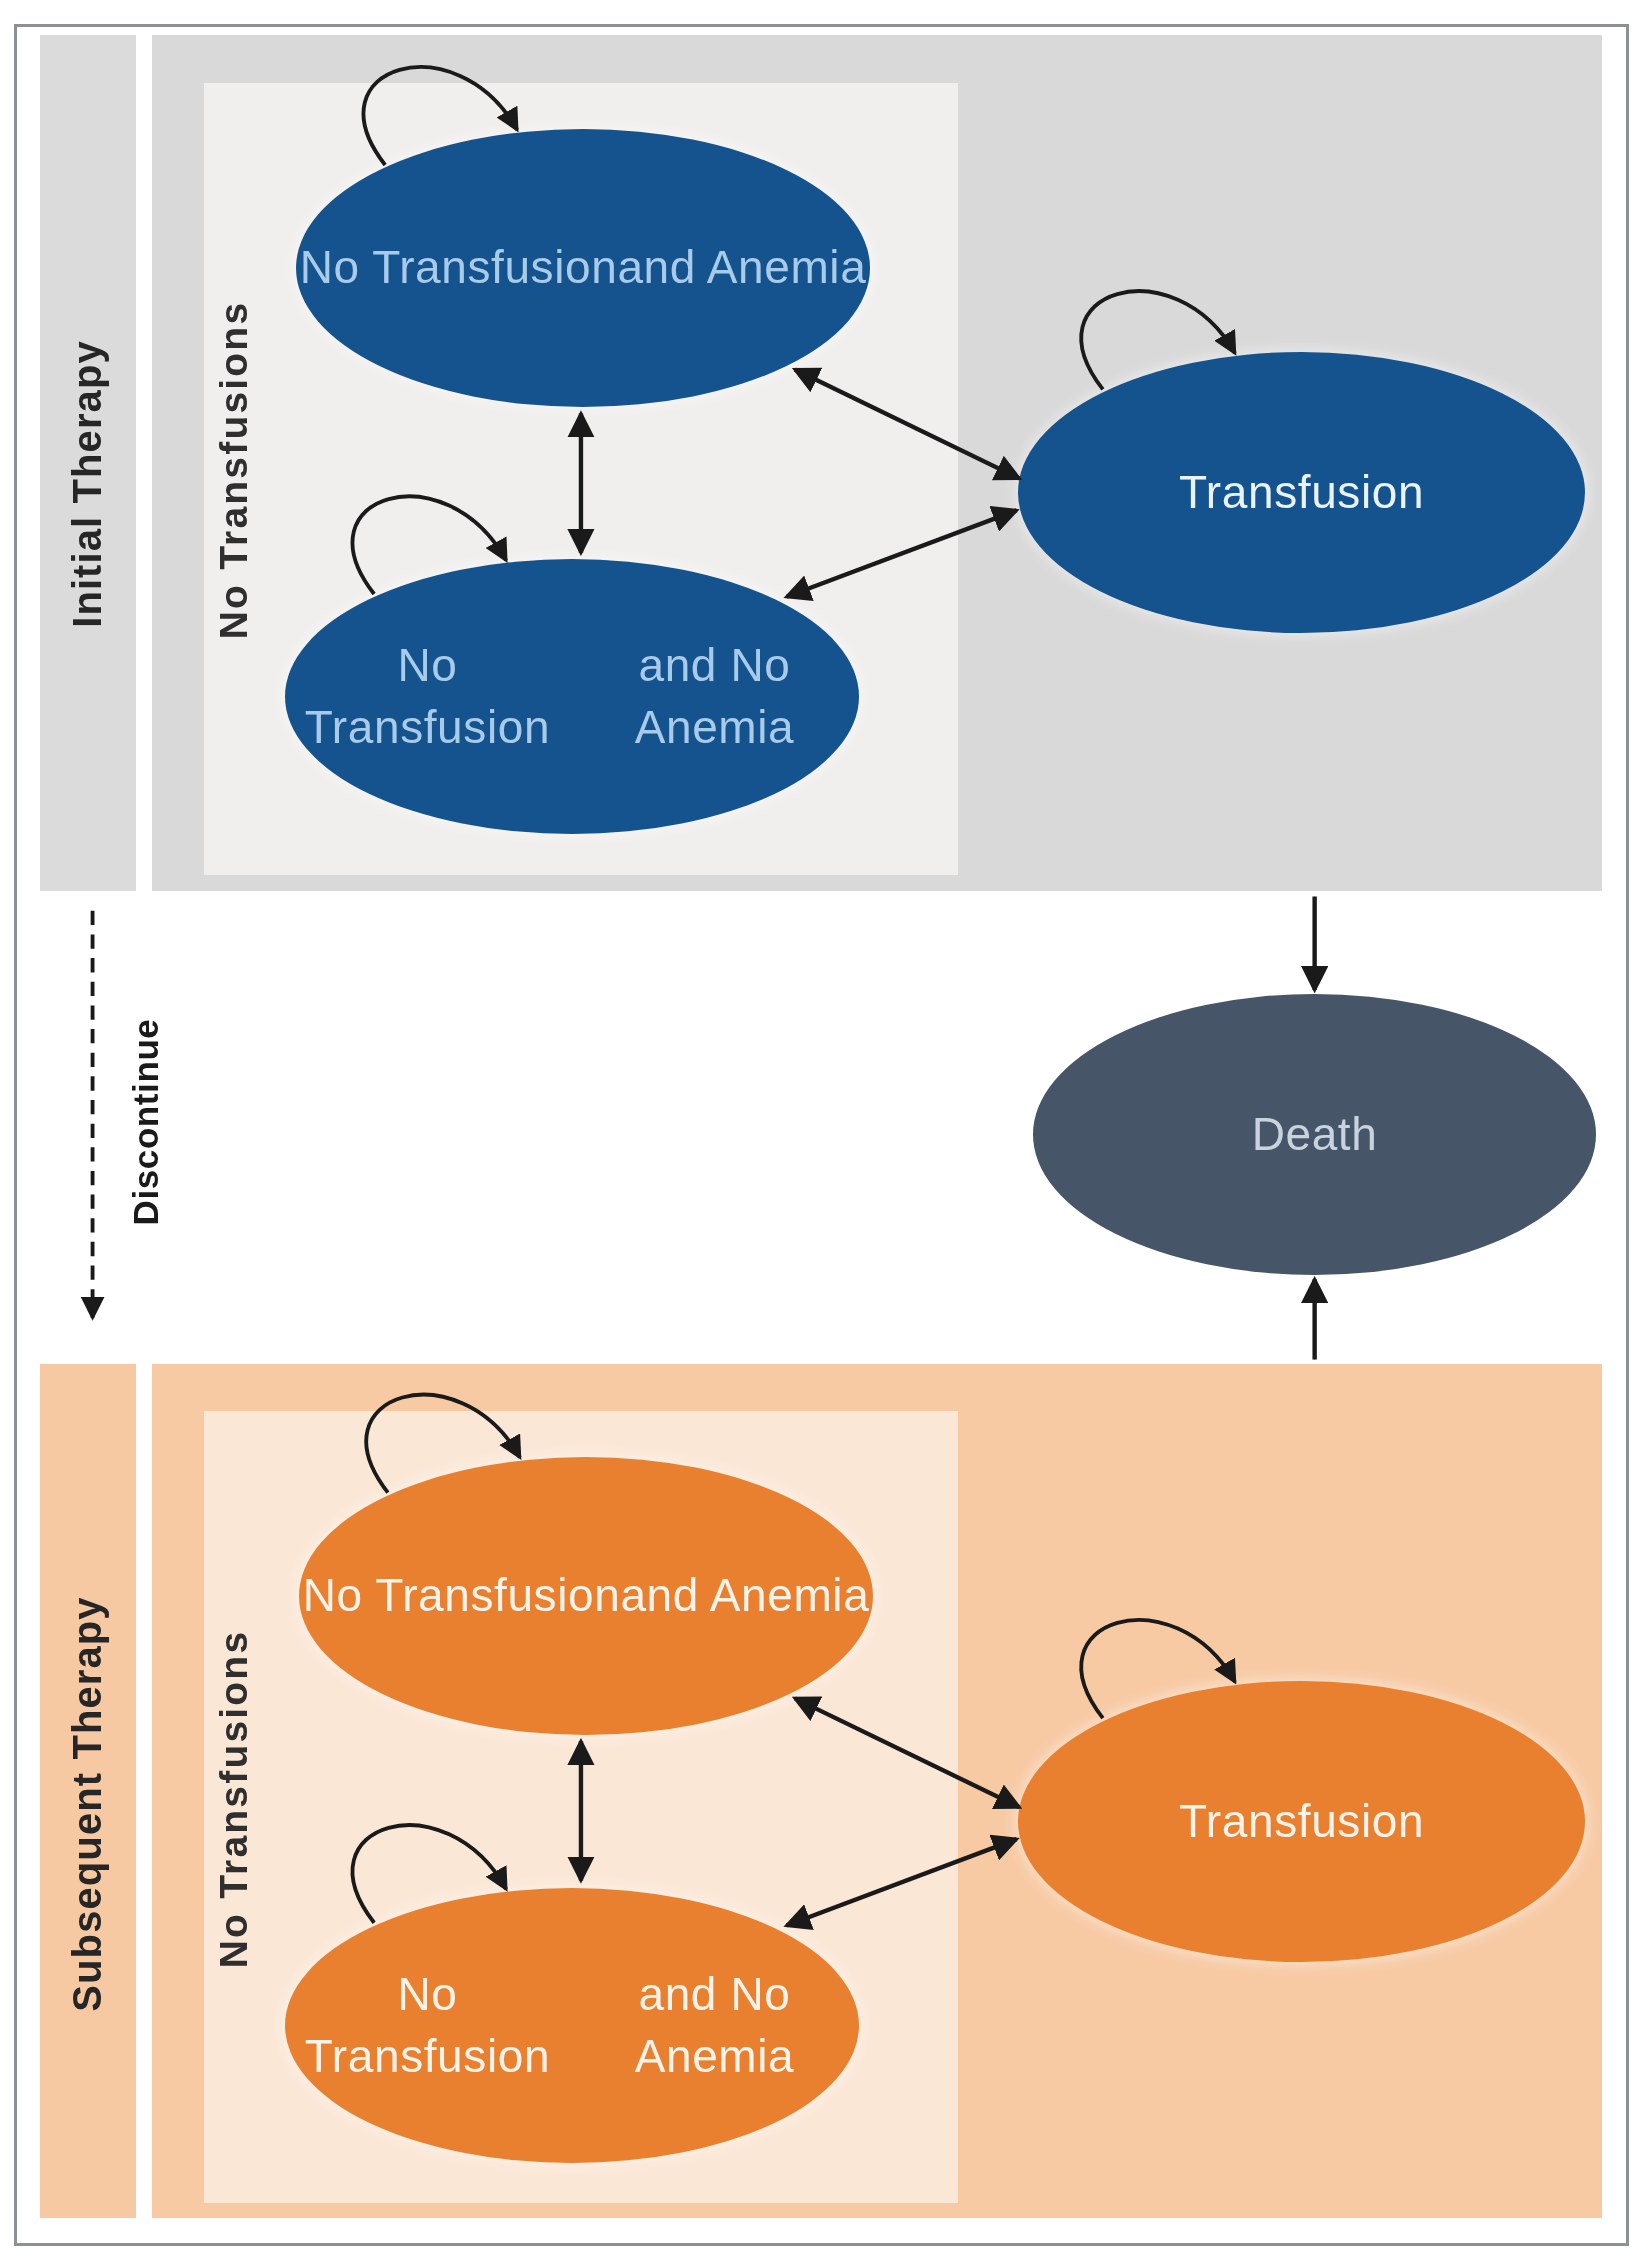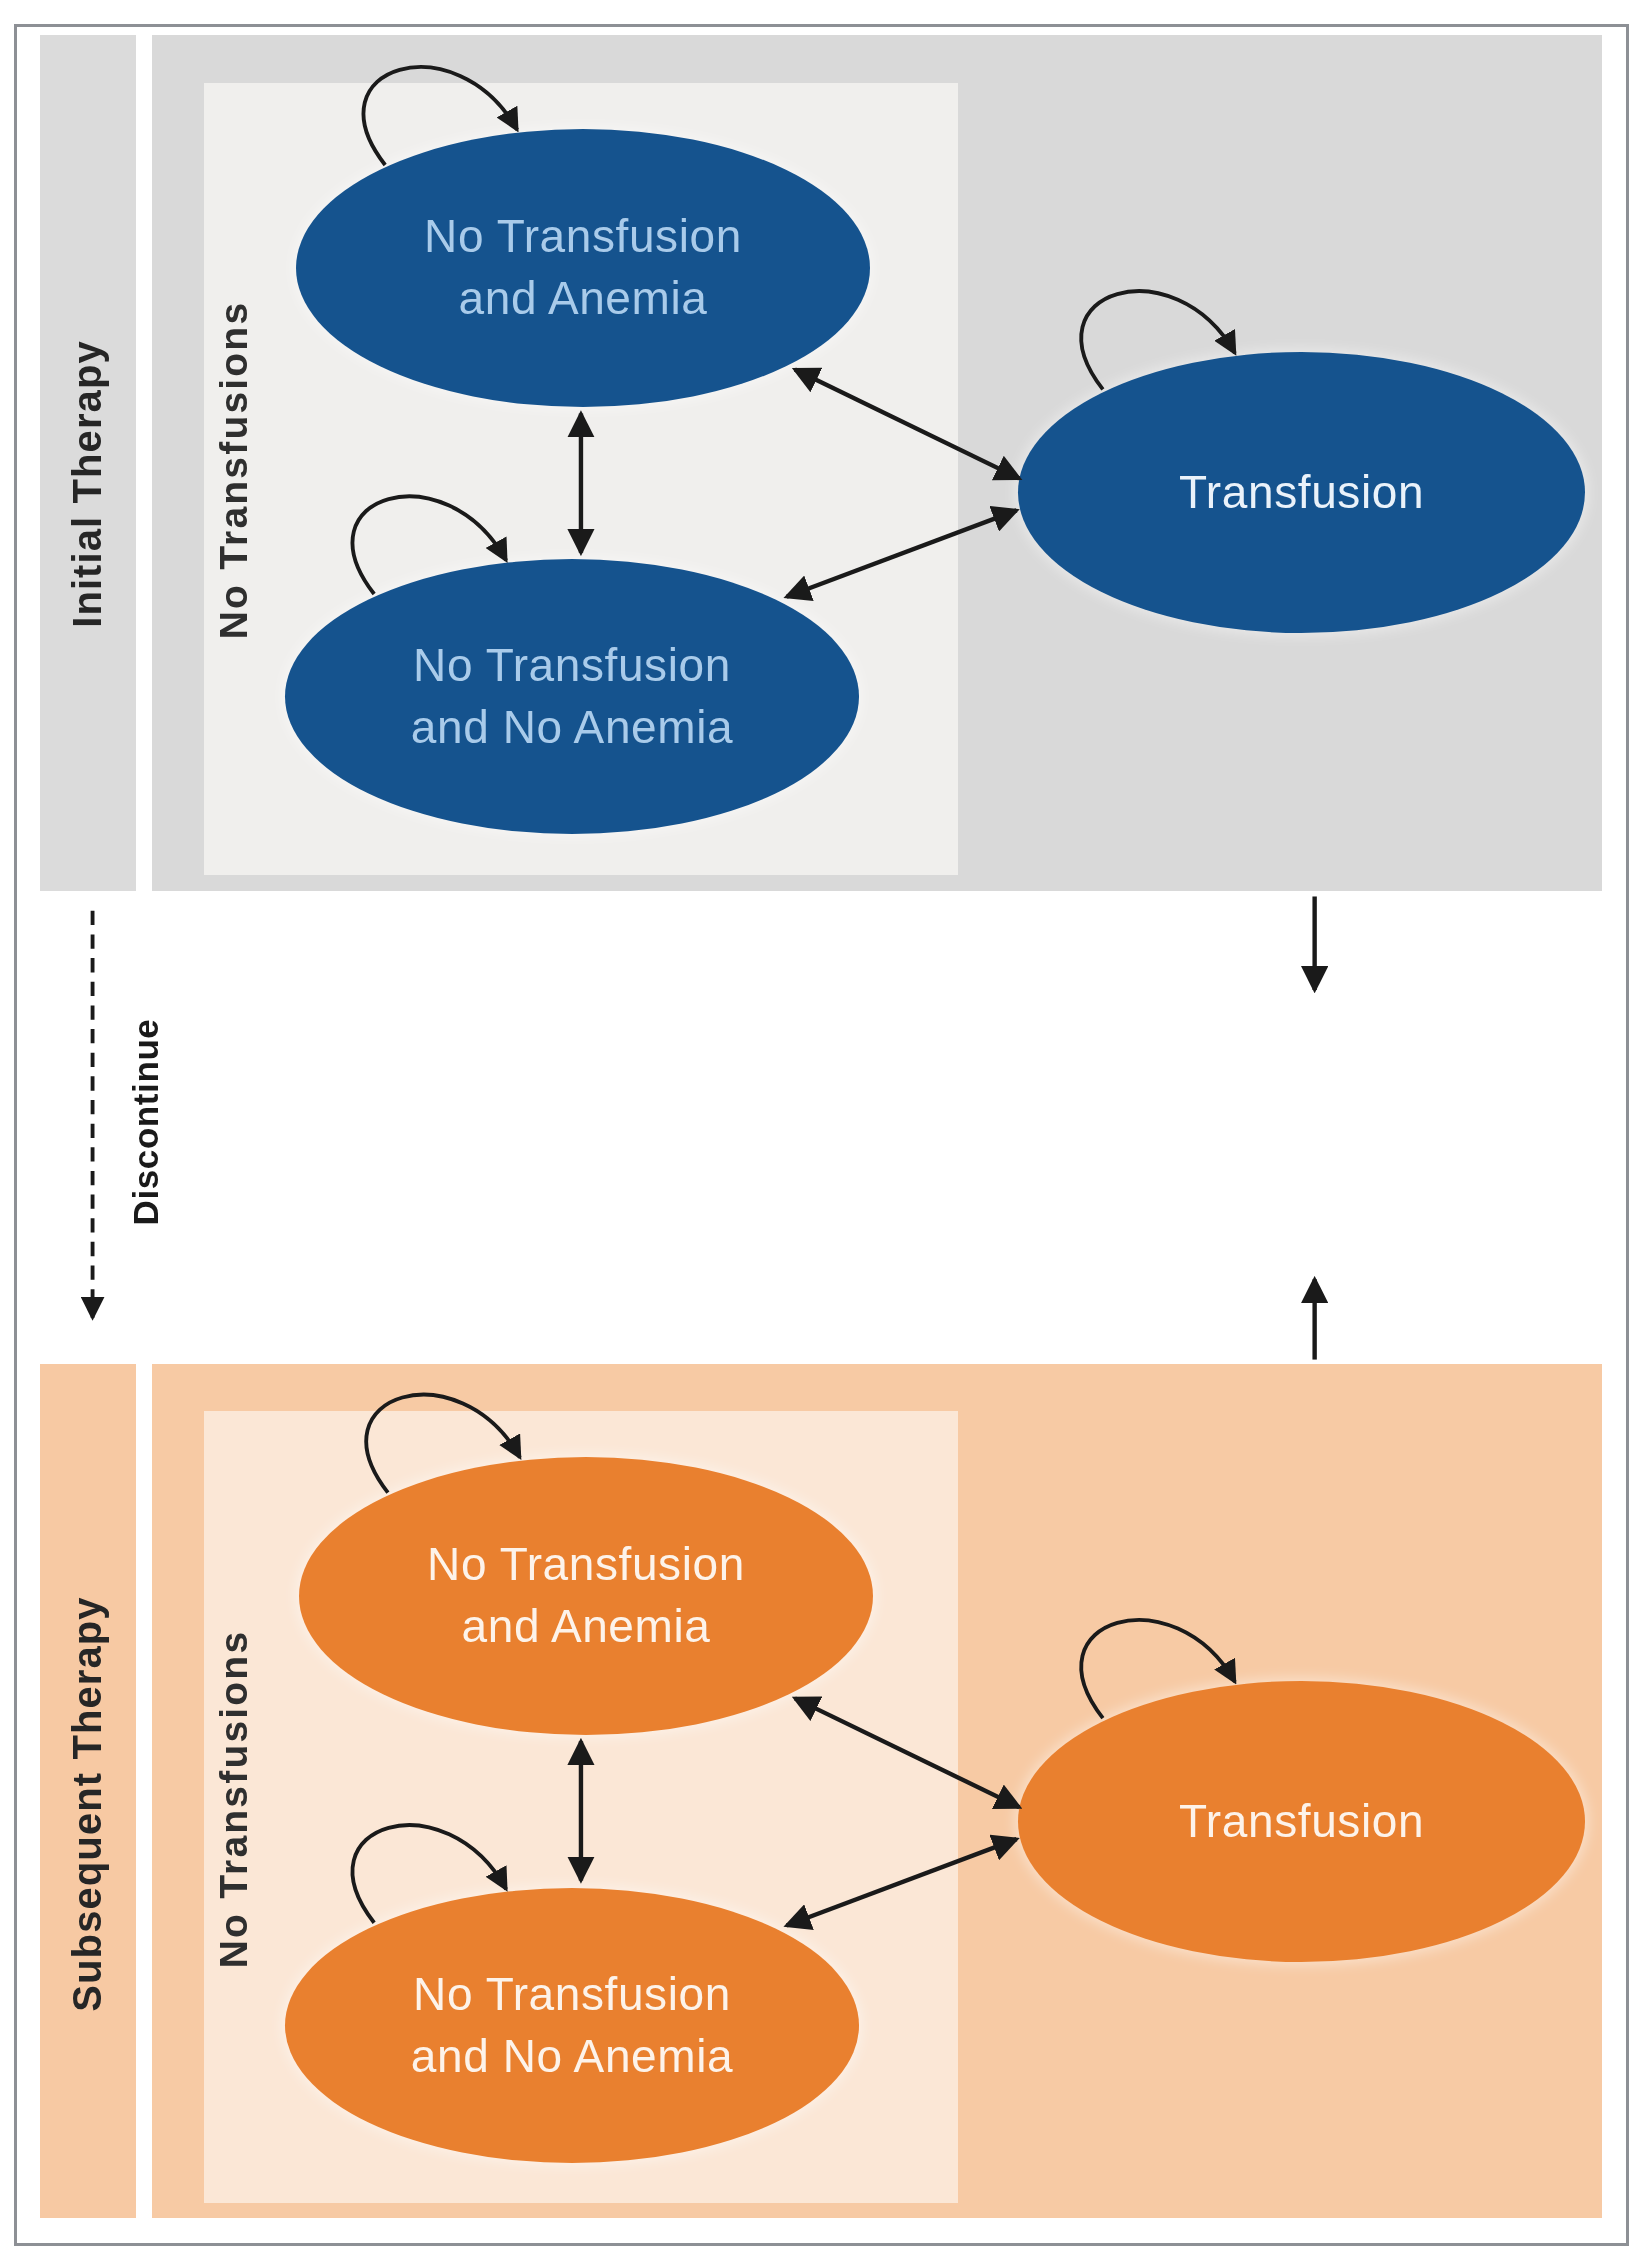--- a/index.html
+++ b/index.html
@@ -16,21 +16,21 @@
   .panel.orange{background:#F7CAA4;}
   .inner{position:absolute;}
   .inner.gray{background:#F0EFED;}
   .inner.orange{background:#FBE7D6;}
   .strip{position:absolute;}
   .strip.gray{background:#DBDBDB;}
   .strip.orange{background:#F7C9A3;}
 
   .ellipse{
     position:absolute;border-radius:50%;
-    display:flex;flex-direction:column;align-items:center;justify-content:center;
+    display:flex;flex-direction:row;align-items:center;justify-content:center;
     text-align:center;font-size:46px;line-height:1.34;letter-spacing:0.6px;
     box-shadow:0 0 14.3px 2.8px rgba(255,255,255,0.45);
   }
   .ellipse.blue{background:#15538E;color:#A9CBEA;}
   .ellipse.slate{background:#475569;color:#C9D3DF;}
   .ellipse.orangefill{background:#E9802F;color:#FDF3EA;}
   .ellipse.brighttext{color:#EAF2FA;}
 
   .vlabel{
     position:absolute;white-space:nowrap;
@@ -65,20 +65,23 @@
     <span>and Anemia</span>
   </div>
   <div class="ellipse blue" style="left:285px;top:559px;width:574px;height:275px;">
     <span>No Transfusion</span>
     <span>and No Anemia</span>
   </div>
   <div class="ellipse blue brighttext" style="left:1018px;top:352px;width:567px;height:281px;">
     <span>Transfusion</span>
   </div>
 
+  <div class="ellipse slate" style="left:1033px;top:994px;width:563px;height:281px;">
+    <span>Death</span>
+  </div>
 
   <div class="vlabel disc" style="left:146px;top:1122px;">Discontinue</div>
 
   <div class="strip orange" style="left:40px;top:1364px;width:96px;height:854px;"></div>
   <div class="panel orange" style="left:152px;top:1364px;width:1450px;height:854px;"></div>
   <div class="inner orange" style="left:204px;top:1411px;width:754px;height:792px;"></div>
 
   <div class="vlabel side" style="left:87px;top:1804px;">Subsequent Therapy</div>
   <div class="vlabel group" style="left:234px;top:1799px;">No Transfusions</div>
 

